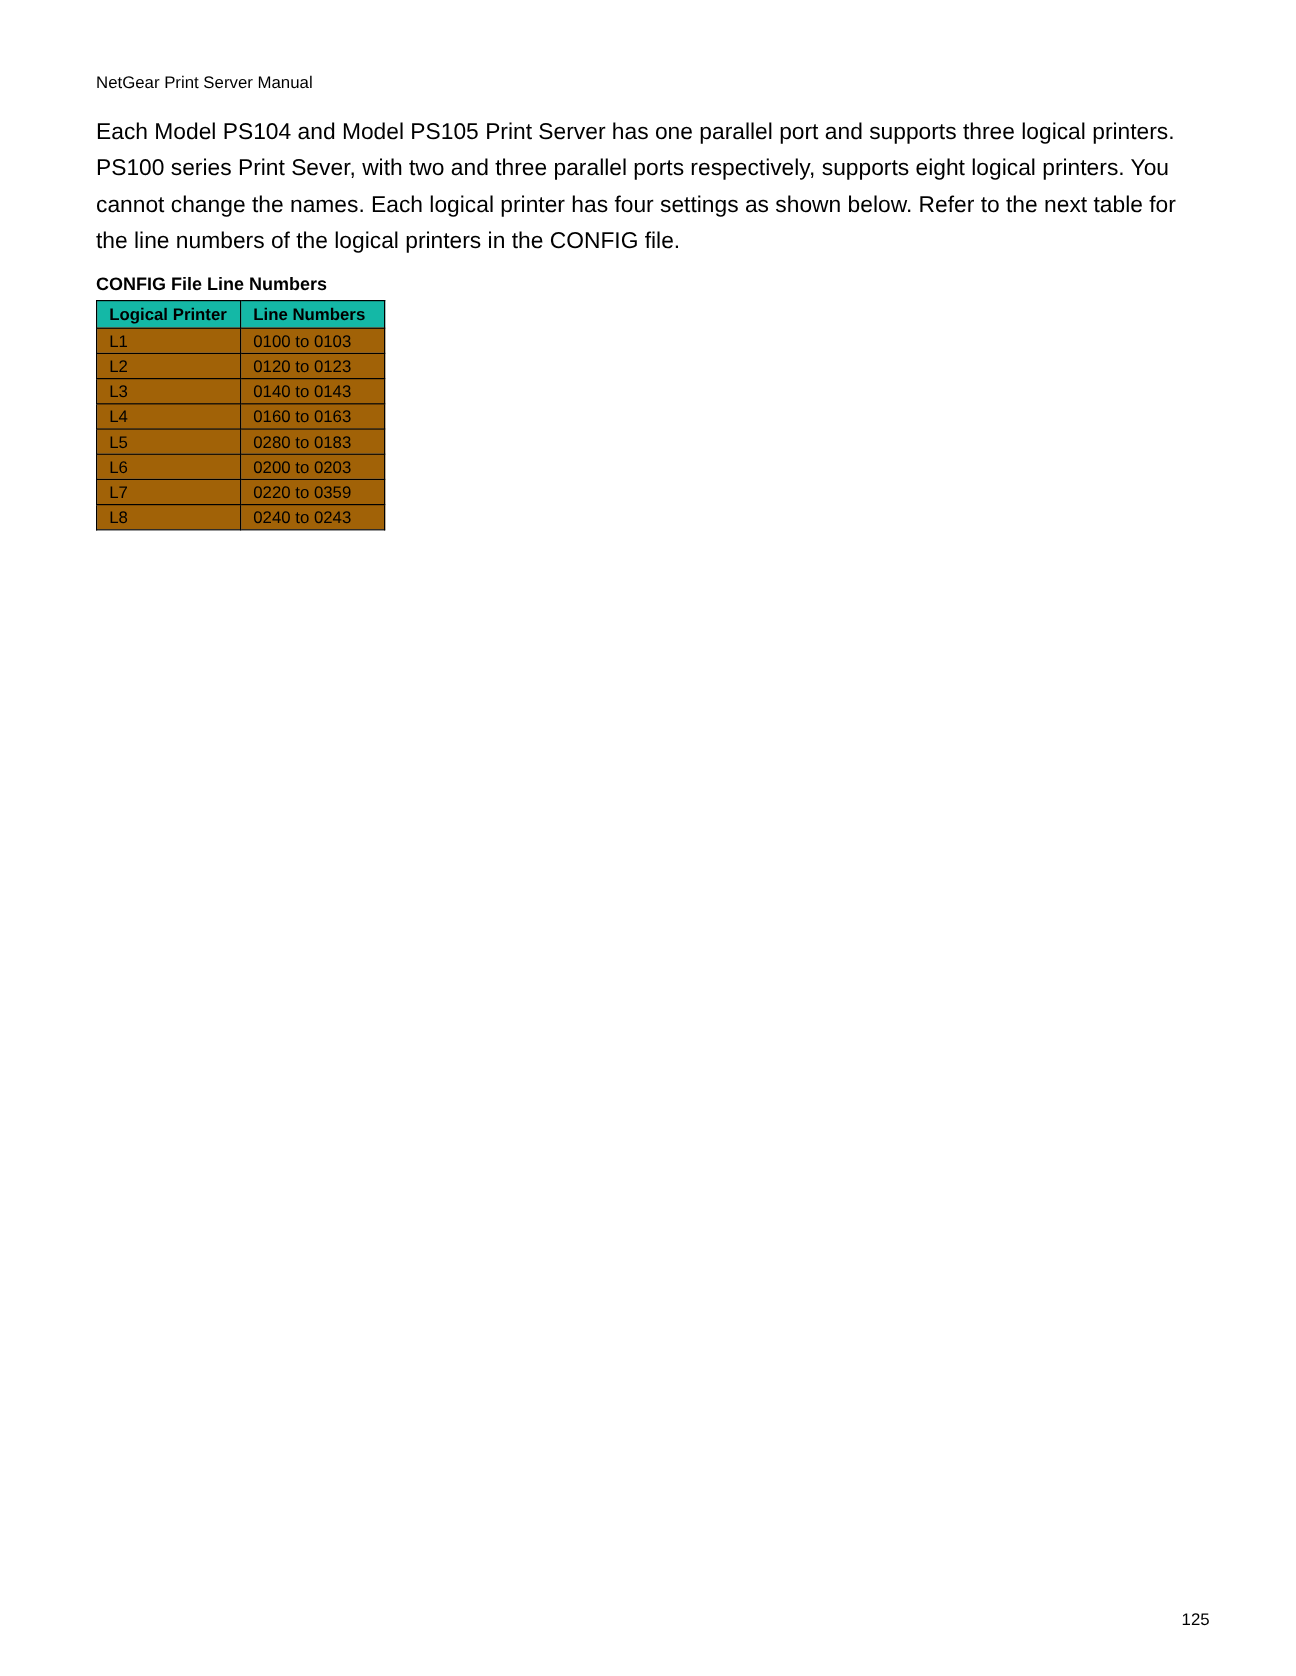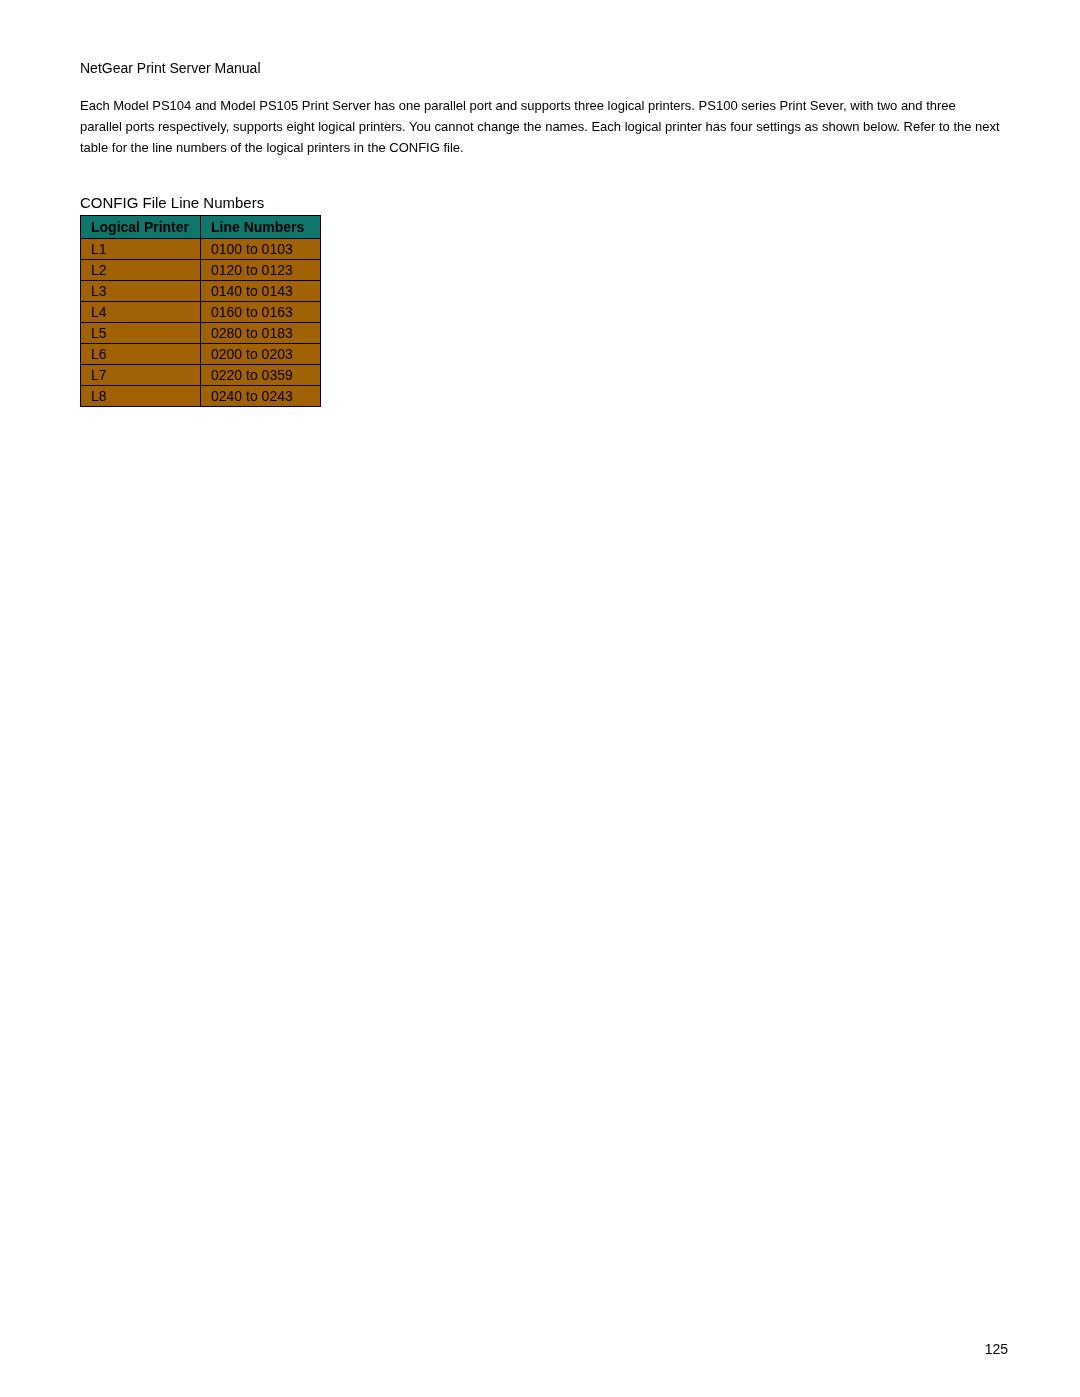--- a/index.html
+++ b/index.html
@@ -25,48 +25,48 @@
       position: relative;
     }
 
     .manual-title {
       font-size: 14px;
       margin-bottom: 20px;
       font-family: Arial, Helvetica, sans-serif;
     }
 
     .body-text {
-      font-size: 13px;
+      font-size: 19px;
       line-height: 1.6;
-      margin-bottom: 36px;
+      margin-bottom: 11px;
       font-family: Arial, Helvetica, sans-serif;
     }
 
     .config-section {
       margin-top: 10px;
     }
 
     .config-heading {
-      font-weight: normal;
+      font-weight: bold;
       font-size: 15px;
       font-family: Arial, Helvetica, sans-serif;
       margin-bottom: 4px;
     }
 
     table.config-table {
       border-collapse: collapse;
       font-size: 14px;
       font-family: Arial, Helvetica, sans-serif;
     }
 
     table.config-table th {
       border: 1px solid #000;
       padding: 3px 10px;
       font-weight: bold;
-      background: #0f766e;
+      background: #14b8a6;
       text-align: left;
     }
 
     table.config-table td {
       border: 1px solid #000;
       padding: 2px 10px;
       background: #a16207;
     }
 
     .col-printer {

